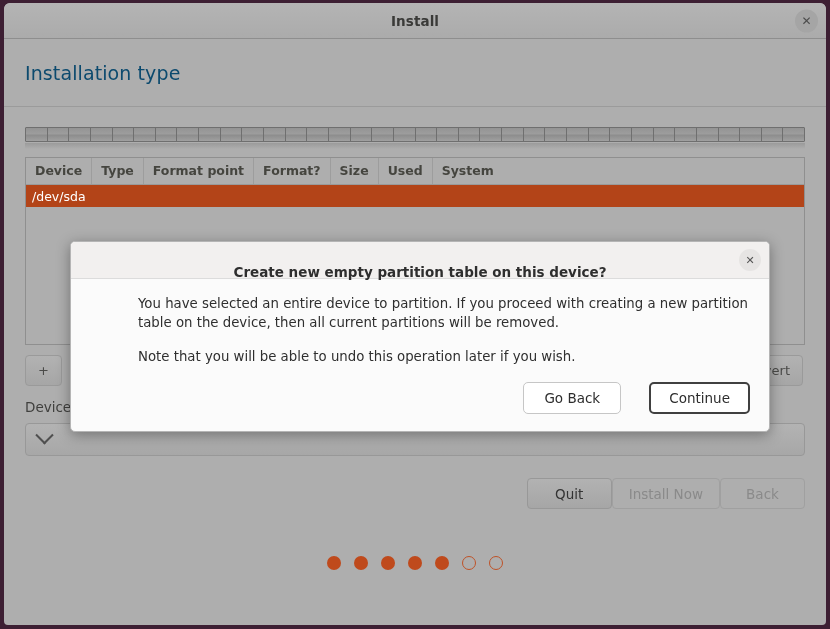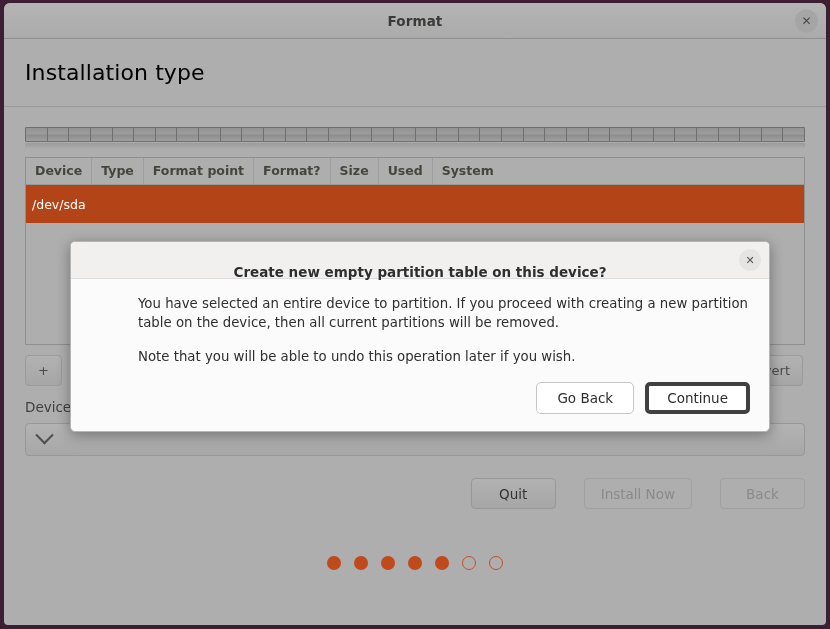--- a/index.html
+++ b/index.html
@@ -71,22 +71,22 @@
     height: 68px;
     min-height: 68px;
     background: #aeaeae;
     border-bottom: 1px solid #9b9b9b;
     display: flex;
     align-items: center;
     padding: 0 21px;
     box-sizing: border-box;
   }
   .page-title {
-    font-size: 22px;
-    color: #000000;
+    font-size: 19px;
+    color: #0c4a6e;
     font-weight: normal;
     letter-spacing: .1px;
   }
 
   
   .content {
     flex: 1;
     padding: 0 21px;
     box-sizing: border-box;
     position: relative;
@@ -141,21 +141,21 @@
     font-size: 12.5px;
     font-weight: bold;
     color: #45453f;
     padding: 0 9px;
     border-right: 1px solid #9d9d9d;
     line-height: 26px;
     white-space: nowrap;
   }
   .pth:last-child { border-right: none; }
   .prow {
-    height: 38px;
+    height: 22px;
     display: flex;
     align-items: center;
     padding: 0 6px;
     font-size: 12.5px;
   }
   .prow.selected {
     background: #b34418;
     color: #ffffff;
   }
 
@@ -214,21 +214,21 @@
     border-right: 2px solid #4f4f4f;
     border-bottom: 2px solid #4f4f4f;
     transform: rotate(45deg) translate(-3px, -3px);
   }
 
   
   .navbuttons {
     margin-top: 22px;
     display: flex;
     justify-content: flex-end;
-    gap: 28px;
+    gap: 0;
   }
   .nav-btn {
     min-width: 85px;
     height: 31px;
     padding: 0 16px;
     background: linear-gradient(#b2b2b2, #a6a6a6);
     border: 1px solid #989898;
     border-radius: 4px;
     font-size: 13.5px;
     color: #343434;
@@ -312,51 +312,51 @@
   }
   .dlg-p {
     font-size: 13.3px;
     color: #2f2f2f;
     line-height: 1.42;
     margin: 0 0 15px 0;
   }
   .dlg-actions {
     display: flex;
     justify-content: flex-end;
-    gap: 11px;
+    gap: 28px;
     padding: 0 19px 17px 19px;
   }
   .dlg-btn {
     min-width: 98px;
     height: 32px;
     padding: 0 18px;
     background: #ffffff;
     border: 1px solid #c6c6c6;
     border-radius: 5px;
     font-size: 13.5px;
     color: #2d2d2d;
     display: flex;
     align-items: center;
     justify-content: center;
     cursor: pointer;
     box-sizing: border-box;
     white-space: nowrap;
   }
   .dlg-btn.focused {
-    border: 4px solid #404040;
+    border: 2px solid #404040;
     text-align: center;
   }
 </style>
 </head>
 <body>
 
 <div class="window">
 
   <div class="titlebar">
-    <div class="titlebar-title">Format</div>
+    <div class="titlebar-title">Install</div>
     <div class="win-close">✕</div>
   </div>
 
   <div class="heading-band">
     <div class="page-title">Installation type</div>
   </div>
 
   <div class="content">
 
     <div class="diskbar-wrap">

